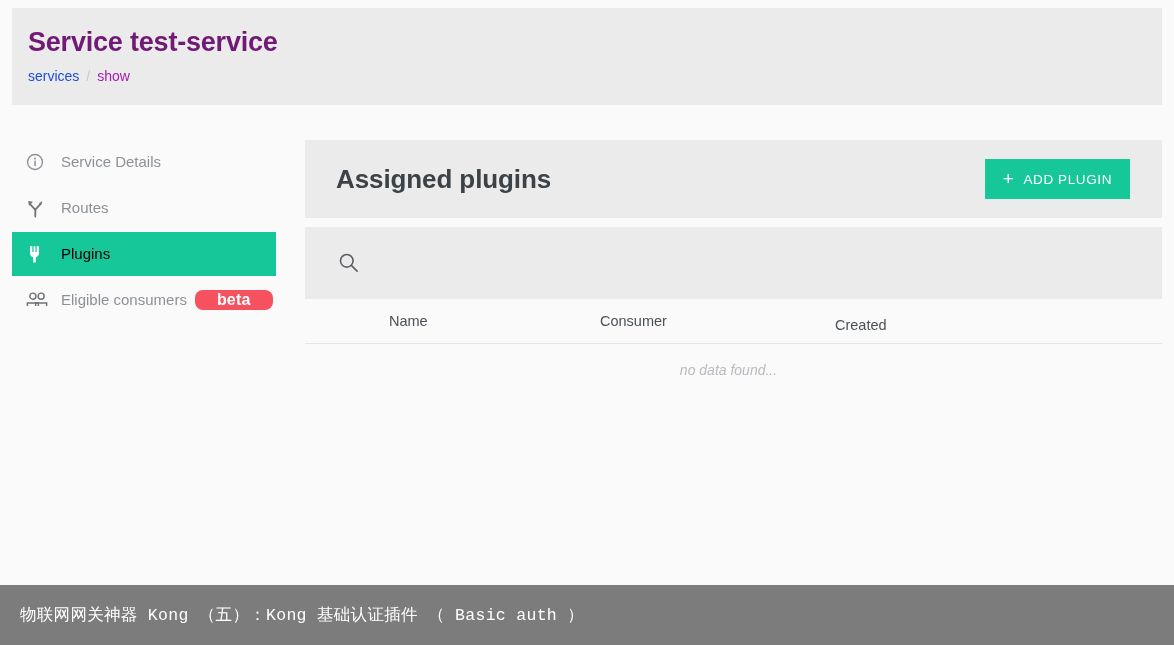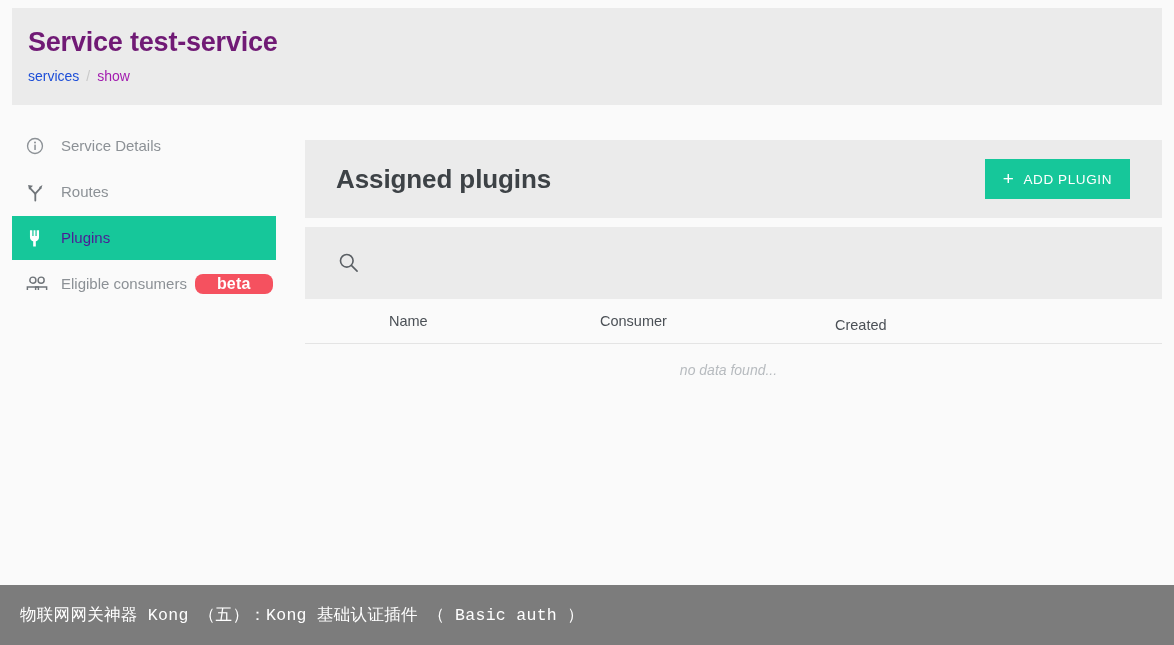--- a/index.html
+++ b/index.html
@@ -47,37 +47,37 @@
     text-decoration: none;
     cursor: pointer;
   }
   .crumb-sep { color: #c9c9c9; }
   .crumb-current { color: #a21caf; }
 
   
   .sidebar {
     position: absolute;
     left: 12px;
-    top: 124px;
+    top: 140px;
     width: 264px;
   }
   .side-item {
     display: flex;
     align-items: center;
     height: 44px;
     padding-left: 14px;
     box-sizing: border-box;
     color: #8c9196;
     font-size: 15px;
     cursor: pointer;
     margin-bottom: 2px;
   }
   .side-item.active {
     background: #16c79a;
-    color: #4c1d95;
+    color: #000000;
   }
   .side-icon {
     width: 26px;
     height: 22px;
     display: inline-flex;
     align-items: center;
     justify-content: flex-start;
     margin-right: 9px;
     flex: none;
   }

